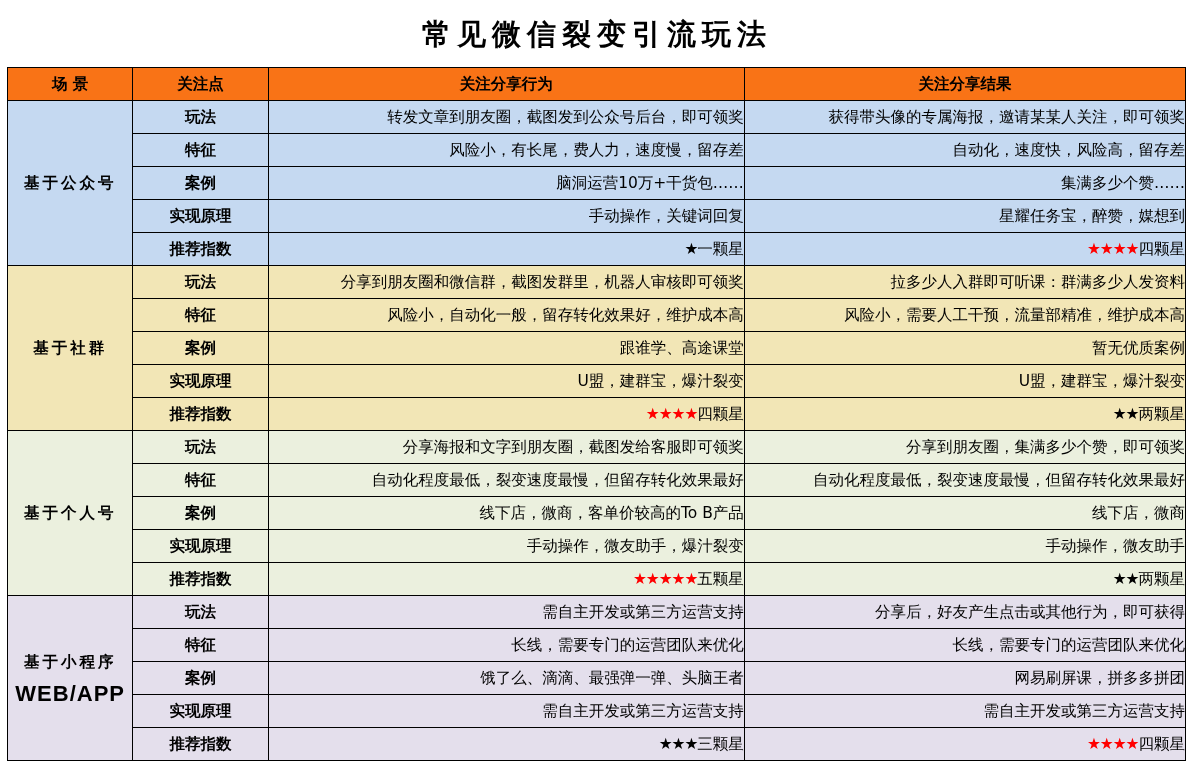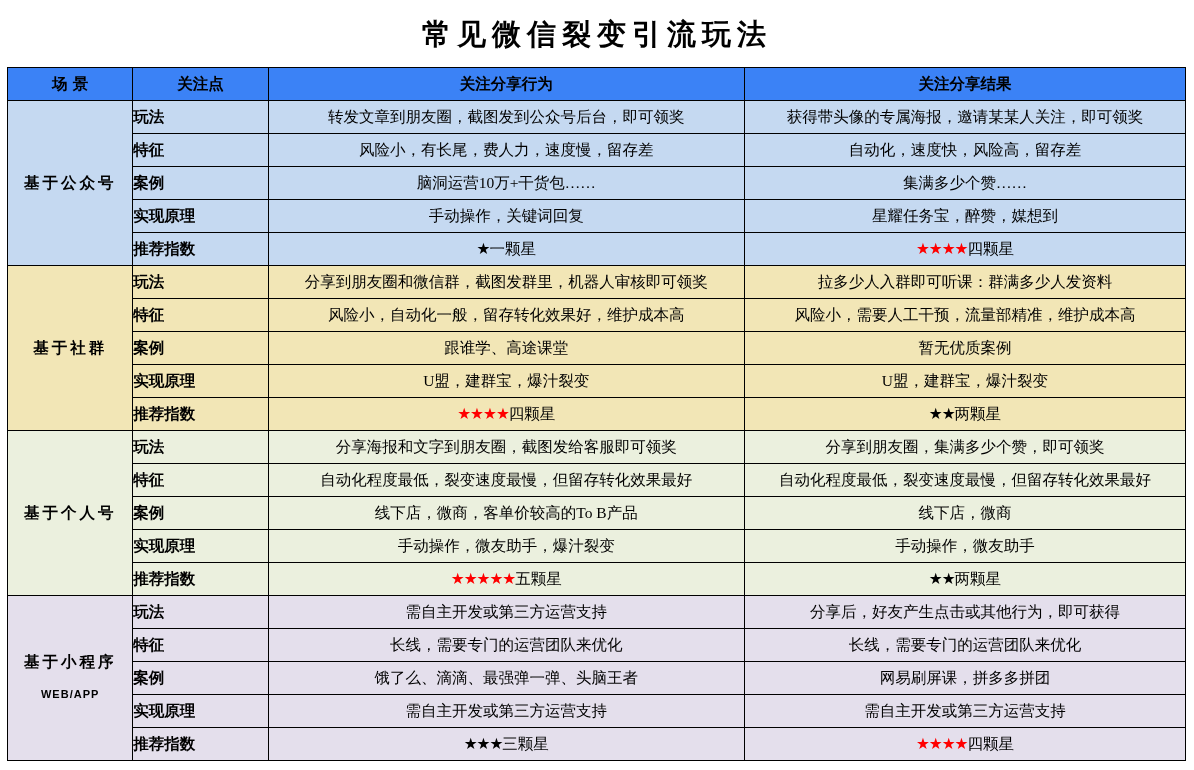--- a/index.html
+++ b/index.html
@@ -35,50 +35,50 @@
     table.grid td, table.grid th {
       border: 1px solid #000;
       height: 32px;
       padding: 0;
       font-size: 15.5px;
       line-height: 32px;
       white-space: nowrap;
       overflow: hidden;
     }
     table.grid thead th {
-      background: #3b82f6;
+      background: #f97316;
       font-weight: bold;
       text-align: center;
       font-size: 15.5px;
     }
     .col-scene { width: 125px; }
     .col-focus { width: 135px; }
     .col-behavior { width: 475px; }
     .col-result { width: 440px; }
     td.scene {
       text-align: center;
       font-family: Liberation Sans, sans-serif;
       font-weight: bold;
       font-size: 19px;
       letter-spacing: 3px;
       line-height: 26px;
     }
     td.scene .sub {
       display: block;
-      font-size: 11px;
+      font-size: 22px;
       letter-spacing: 1px;
     }
     td.focus {
+      text-align: center;
       font-weight: bold;
       font-size: 16px;
     }
     td.val {
-      text-align: center;
+      text-align: right;
       padding-left: 5px;
-      font-family: Liberation Serif, serif;
     }
     .sec-blue td { background: #C5D9F1; }
     .sec-yellow td { background: #F2E6B6; }
     .sec-green td { background: #EBF0DE; }
     .sec-purple td { background: #E4DFEC; }
     .star-red { color: #FF0000; }
     .star-black { color: #000000; }
     .stars { letter-spacing: -1px; }
   </style>
 </head>

